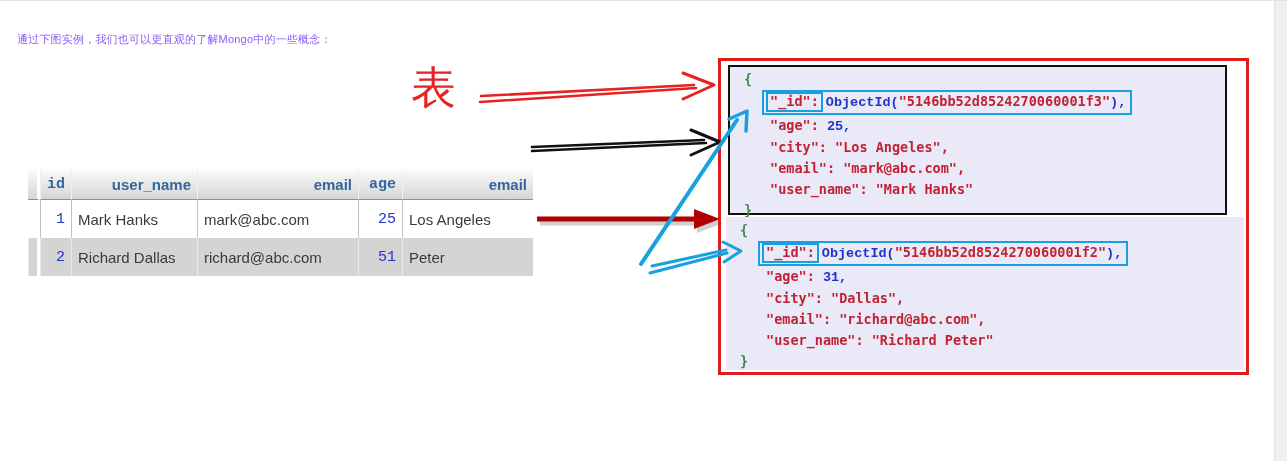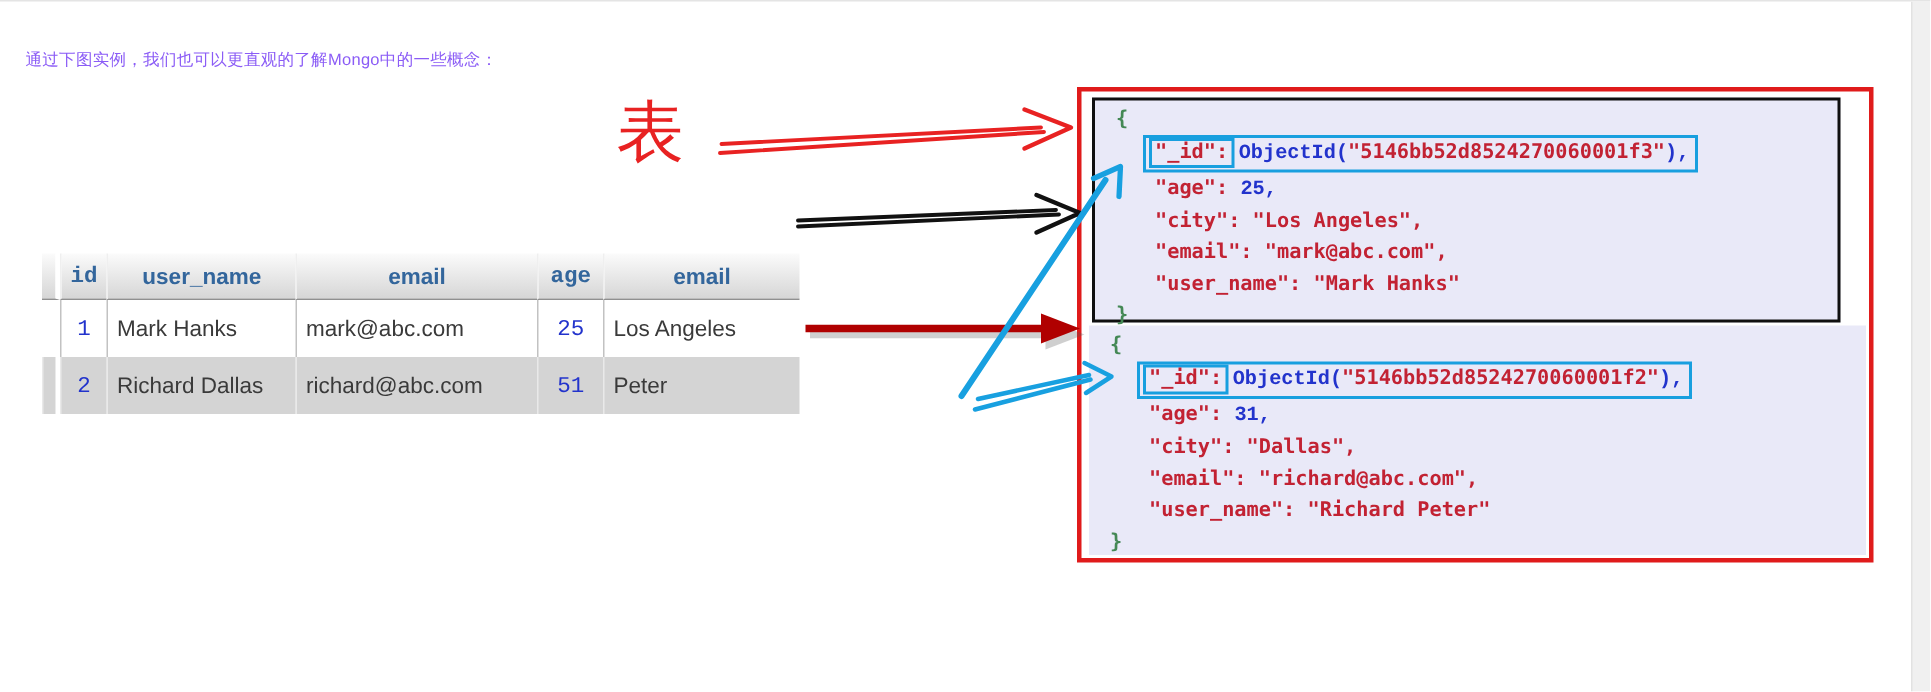--- a/index.html
+++ b/index.html
@@ -13,28 +13,28 @@
   .canvas{position:relative;width:1287px;height:461px;background:#fff;overflow:hidden;
           font-family:"Liberation Sans",sans-serif;border-top:1px solid #e4e4e4;box-sizing:border-box;}
   .intro{position:absolute;left:17px;top:11px;font-size:11px;color:#8b5cf6;letter-spacing:.2px;margin-top:20px;}
 
   
   table.sqltable{position:absolute;left:28px;top:168px;border-collapse:separate;border-spacing:0;
                  table-layout:fixed;font-size:15px;color:#3a3a3a;}
   col.c-sp{width:12px;} col.c-id{width:28px;} col.c-un{width:126px;}
   col.c-em{width:161px;} col.c-ag{width:44px;} col.c-ci{width:131px;}
   .sqltable th{height:30px;background:linear-gradient(#fbfbfb,#d6d6d6);
-               color:var(--c-header);font-weight:bold;text-align:center;padding:0 6px;
+               color:var(--c-header);font-weight:bold;text-align:right;padding:0 6px;
                border-bottom:1px solid #909090;border-left:1px solid #efefef;white-space:nowrap;overflow:hidden;}
   .sqltable th.sp,.sqltable td.sp{padding:0;border-left:none;border-right:3px solid #fff;}
   .sqltable td{height:38px;padding:0 6px;border-left:1px solid #c2c2c2;white-space:nowrap;overflow:hidden;}
   .sqltable tr.r0 td{background:#ffffff;}
   .sqltable tr.r1 td{background:#d4d4d4;border-left:1px solid #e9e9e9;}
   .sqltable tr.r0 td.sp{background:#fff;} .sqltable tr.r1 td.sp{background:#d4d4d4;}
-  .sqltable td.num,.sqltable th.num{text-align:center;}
+  .sqltable td.num,.sqltable th.num{text-align:right;}
 
   
   .label{position:absolute;white-space:nowrap;line-height:1;}
   .label-table{left:411px;top:64px;font-size:45px;color:var(--c-labeltable);}
   .label-doc{left:381px;top:122px;font-size:35px;color:#121212;}
   .label-field{left:521px;top:247px;font-size:36px;color:var(--c-labelfield);}
 
   
   .panel{position:absolute;left:718px;top:57px;width:531px;height:317px;background:#fff;
          border:3px solid var(--c-panel);box-sizing:border-box;}

